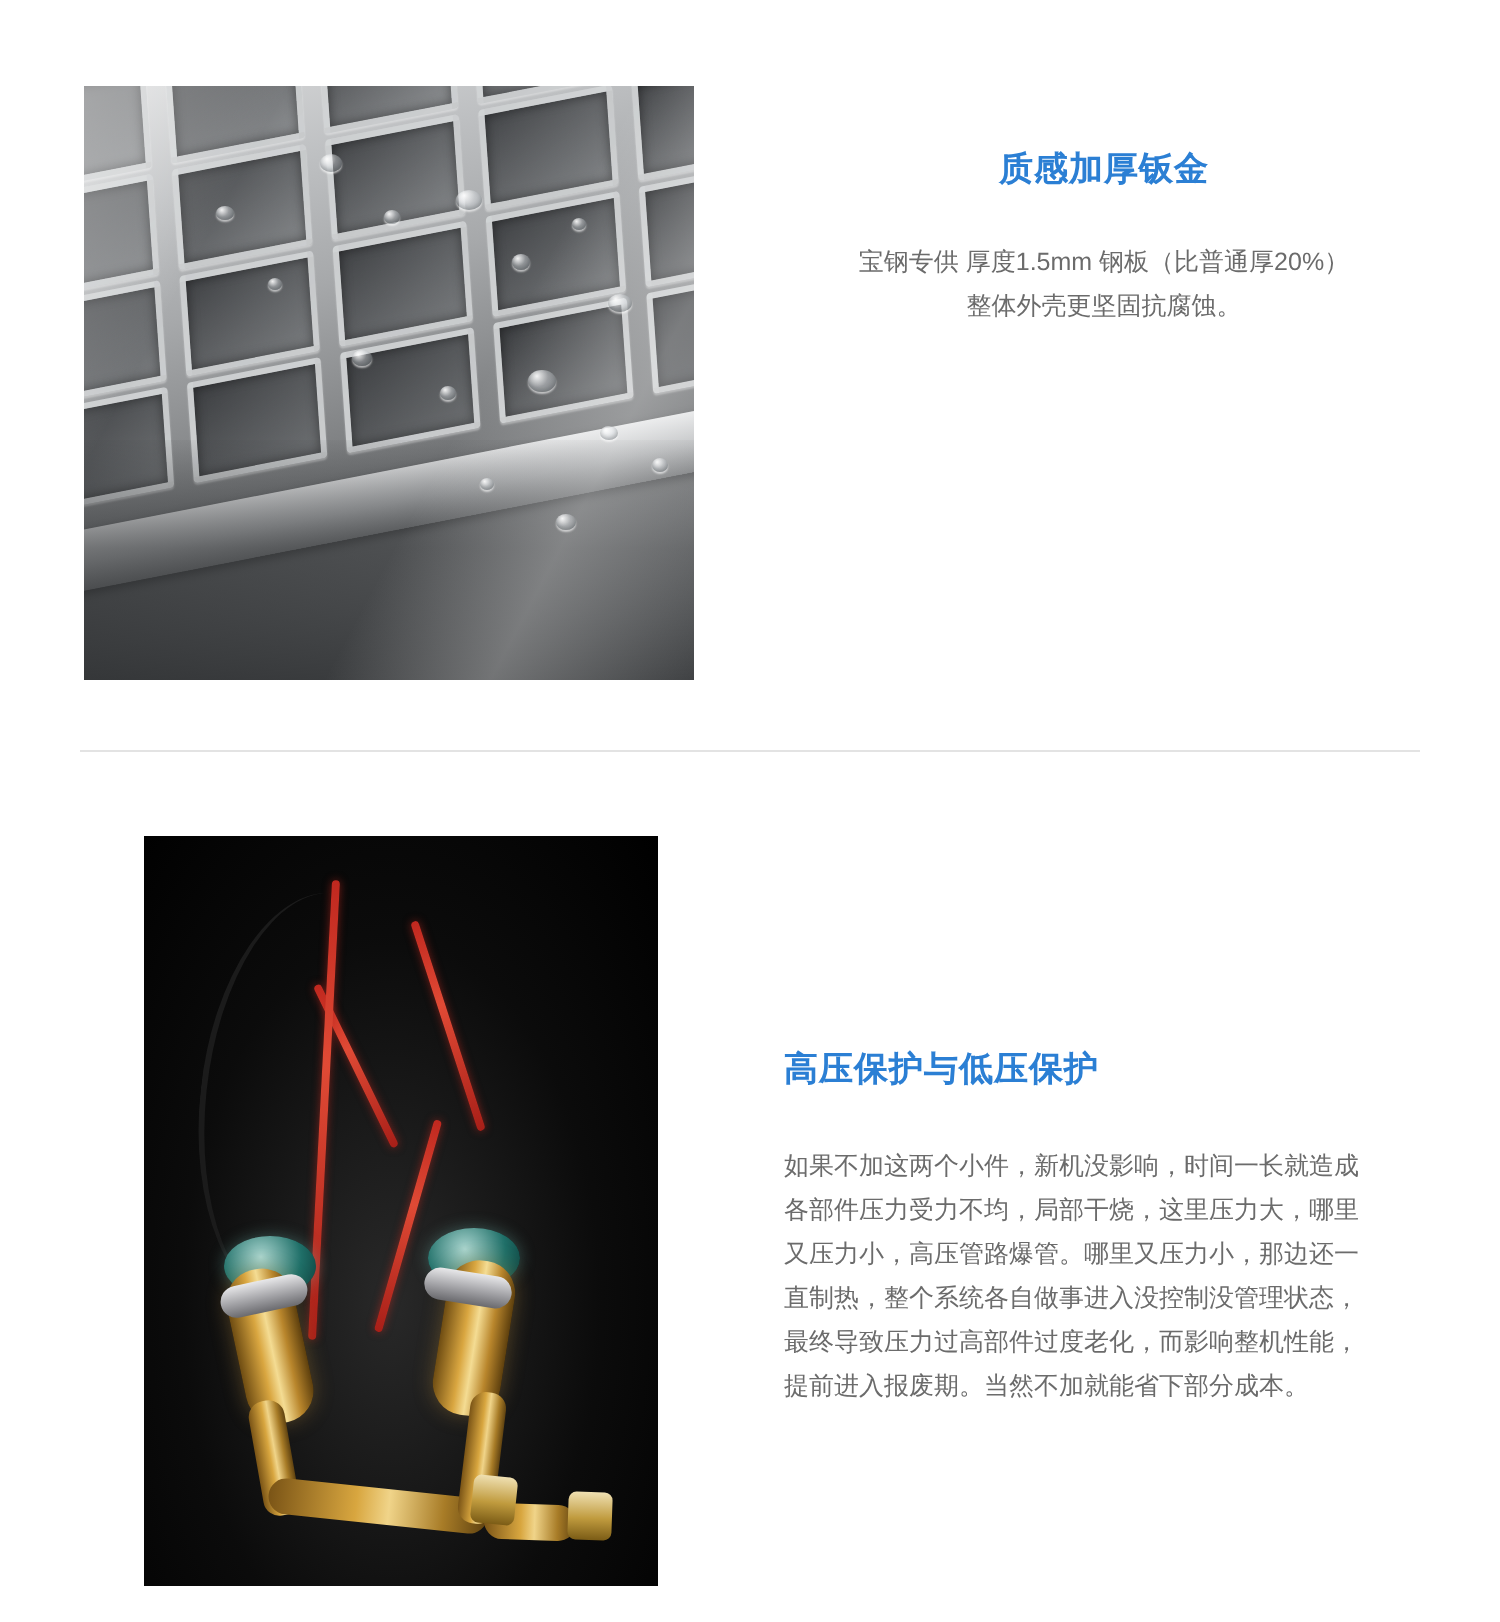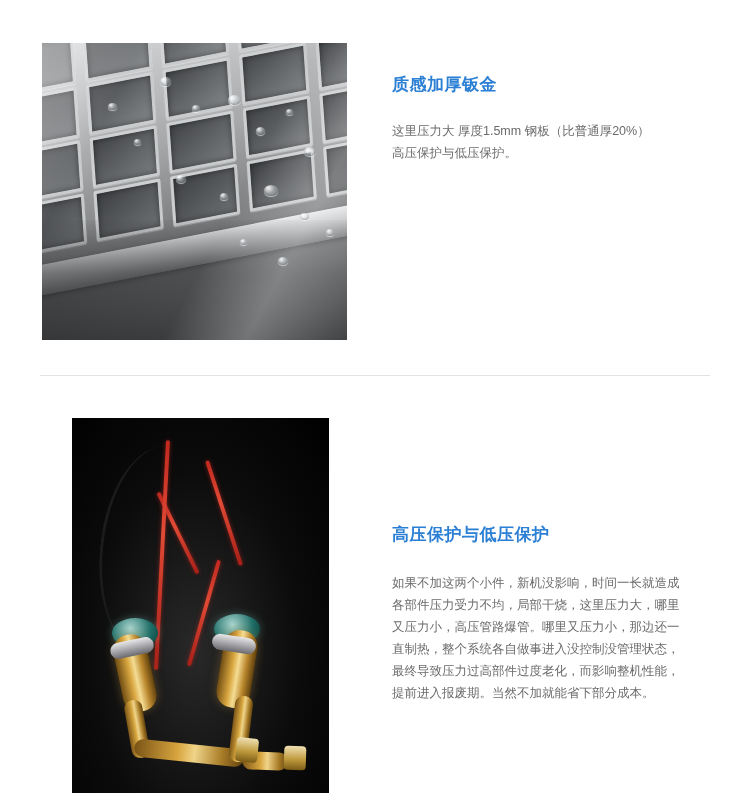--- a/index.html
+++ b/index.html
@@ -20,20 +20,21 @@
     background: #ffffff;
   }
 
   
   .section-one {
     position: absolute;
     left: 0;
     top: 0;
     width: 750px;
     height: 375px;
+    text-align: center;
   }
   .photo-metal {
     position: absolute;
     left: 42px;
     top: 43px;
     width: 305px;
     height: 297px;
     overflow: hidden;
     background: #8e8e8e;
   }
@@ -319,22 +320,22 @@
       <div class="droplet" style="left:258px;top:170px;width:9px;height:7px;"></div>
       <div class="droplet" style="left:198px;top:196px;width:7px;height:6px;"></div>
       <div class="droplet" style="left:236px;top:214px;width:10px;height:8px;"></div>
       <div class="droplet" style="left:284px;top:186px;width:8px;height:7px;"></div>
       <div class="droplet" style="left:66px;top:60px;width:9px;height:7px;"></div>
     </div>
 
     <div class="block-one-text">
       <h2 class="heading">质感加厚钣金</h2>
       <div class="body-text">
-        <p>这里压力大 厚度1.5mm 钢板（比普通厚20%）</p>
-        <p>高压保护与低压保护。</p>
+        <p>宝钢专供 厚度1.5mm 钢板（比普通厚20%）</p>
+        <p>整体外壳更坚固抗腐蚀。</p>
       </div>
     </div>
   </div>
 
   <div class="divider"></div>
 
   <div class="section-two">
 
     <div class="photo-valve">
       <div class="valve-vignette"></div>

